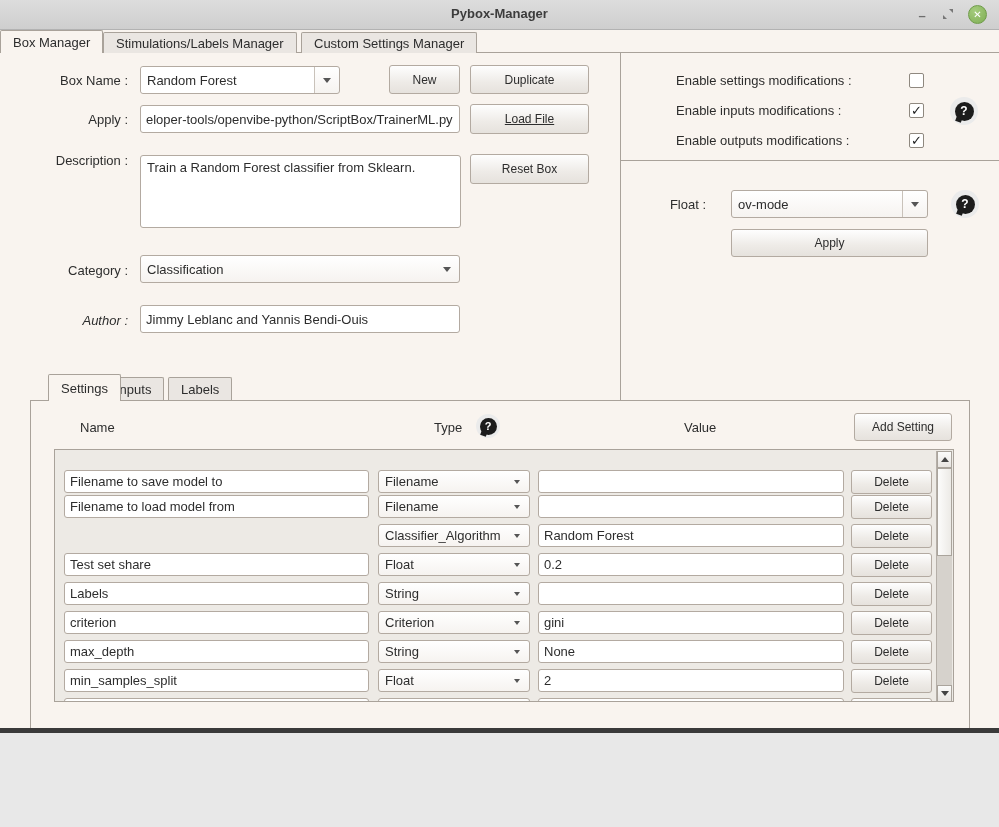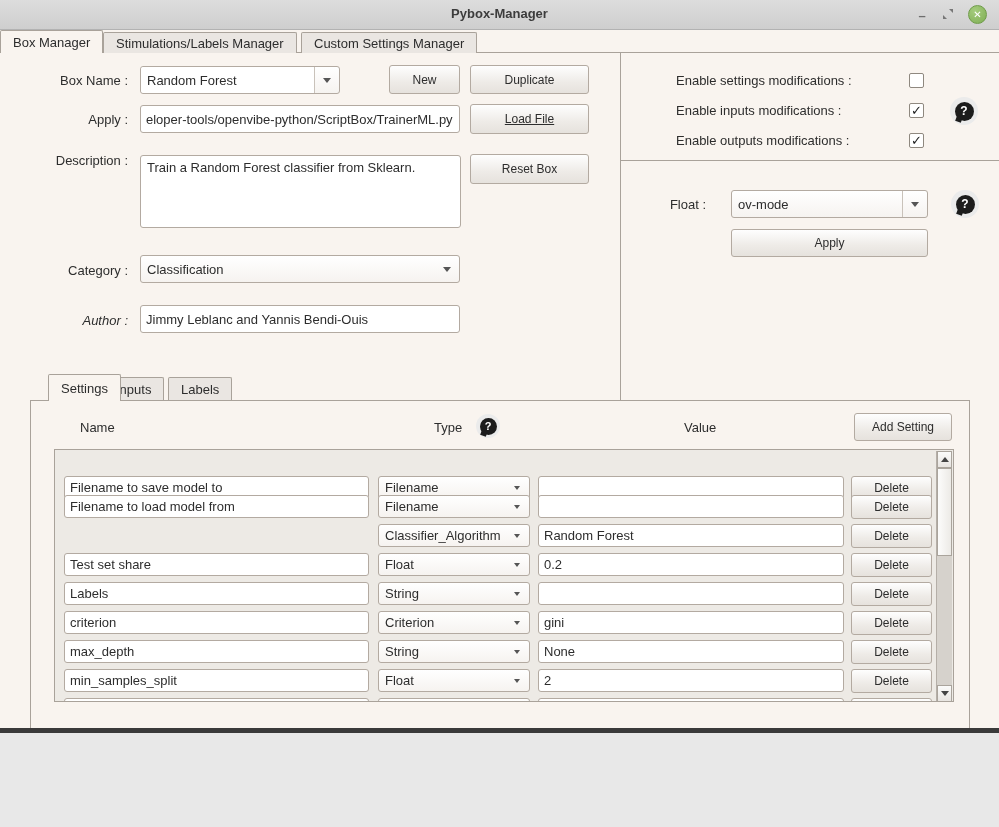--- a/index.html
+++ b/index.html
@@ -186,21 +186,21 @@
     <div class="lbl" style="left:49px; top:19px;">Name</div>
     <div class="lbl" style="left:403px; top:19px;">Type</div>
     <div class="helpicon small" style="left:445px; top:13px;">
       <span class="bubble">?</span>
     </div>
     <div class="lbl" style="left:653px; top:19px;">Value</div>
     <button class="btn" style="left:823px; top:12px; width:98px; height:28px;">Add Setting</button>
 
     <div class="scrollarea">
       <div id="rows">
-          <div class="srow" style="top: 23px;">
+          <div class="srow" style="top: 17px;">
             <input class="tinput name" value="Filename to save model to" style="">
             <div class="combo typecombo">
               <span class="ctext">Filename</span>
               <span class="carrow">
                 <span class="tri-down" style="border-top-width:4px;border-left-width:3.5px;border-right-width:3.5px;"></span>
               </span>
             </div>
             <input class="tinput val" style="">
             <button class="btn del">Delete</button>
           </div>

